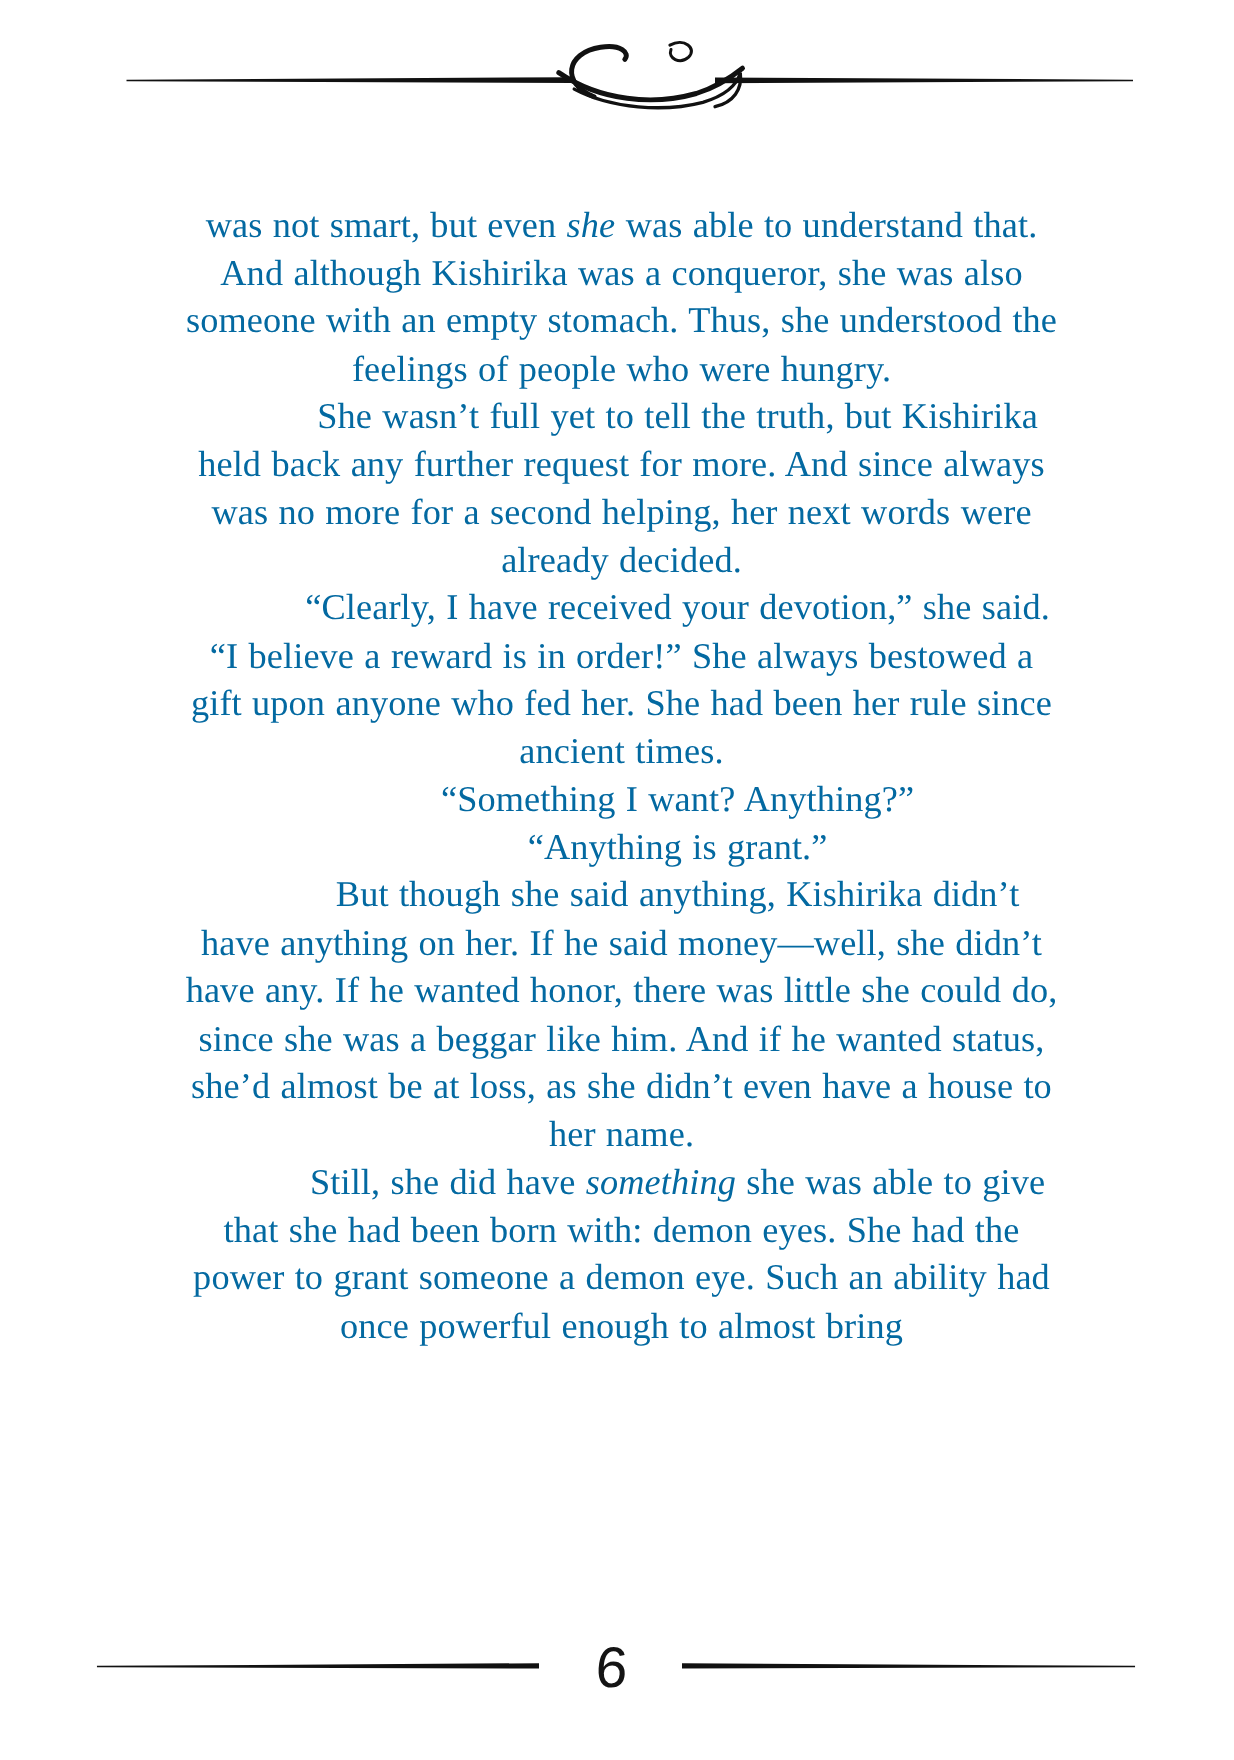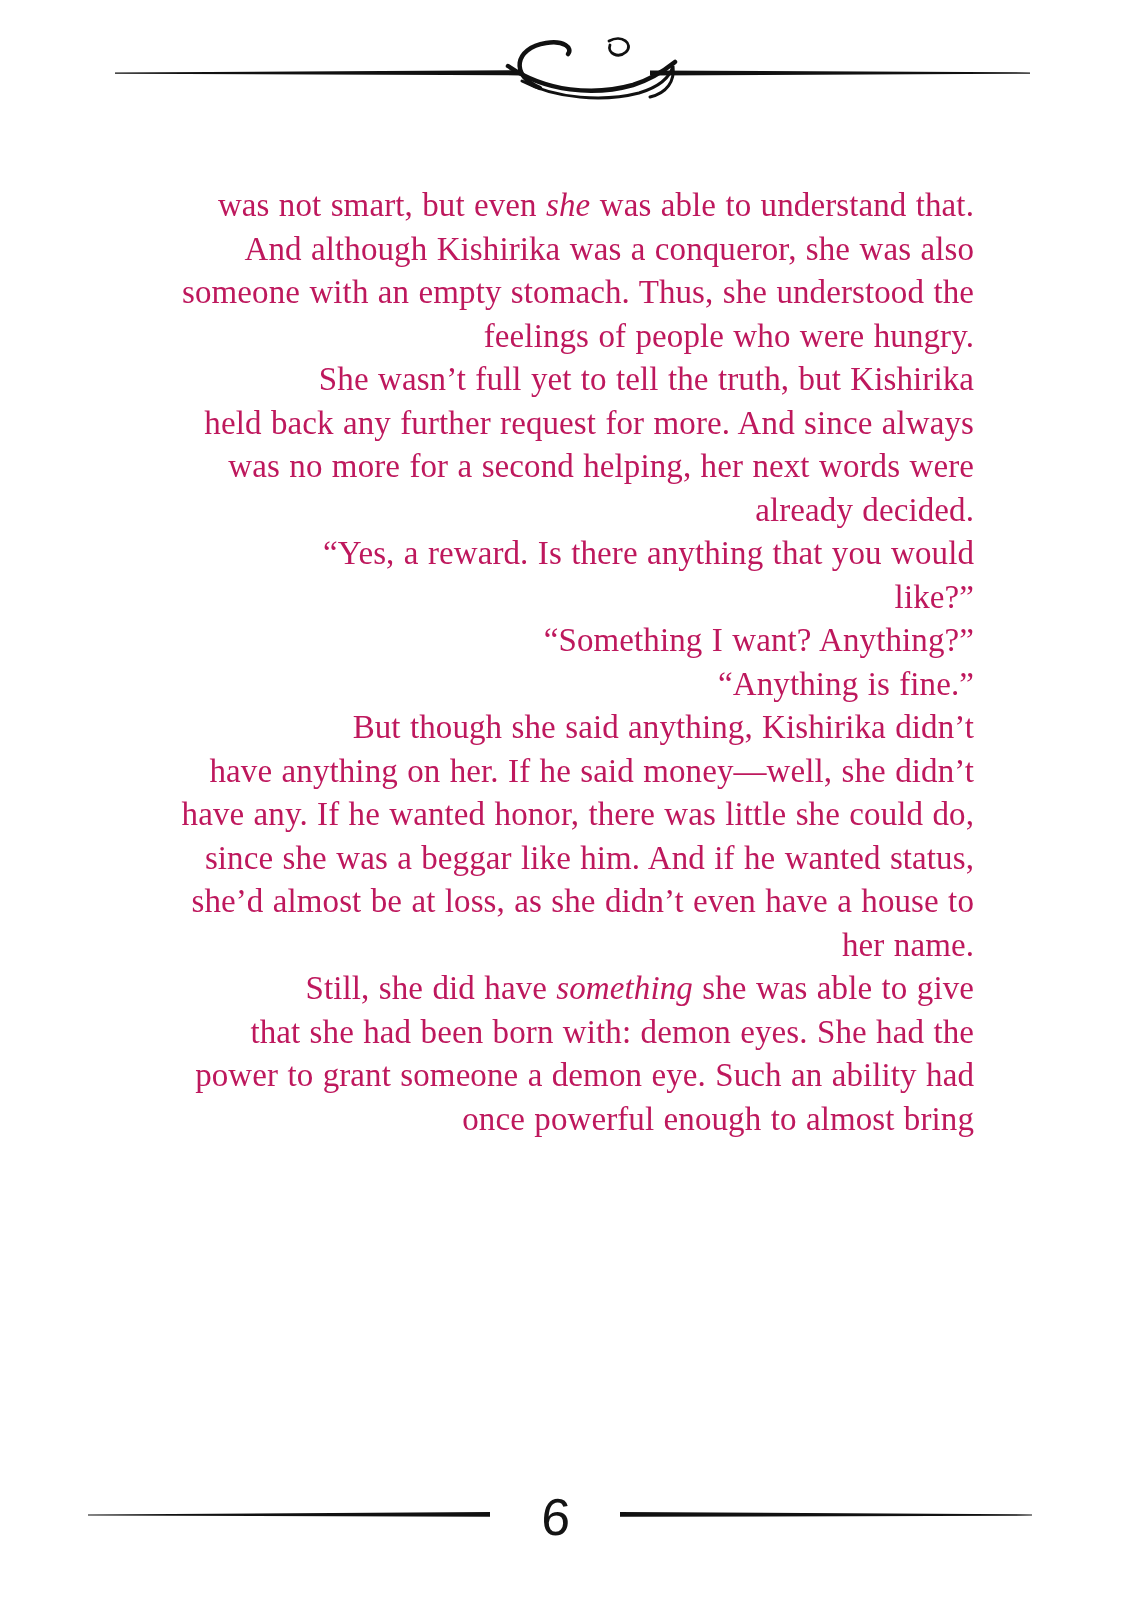--- a/index.html
+++ b/index.html
@@ -22,25 +22,24 @@
     width: 920px;
     height: 80px;
   }
   .text-block {
     position: absolute;
     left: 168px;
     top: 184px;
     width: 794px;
     font-size: 33px;
     line-height: 43.5px;
-    color: #be185d;
-    text-align: right;
+    color: #0369a1;
+    text-align: center;
     letter-spacing: 0.1px;
     word-spacing: 1px;
-    margin-left: 12px;
   }
   .para {
     margin: 0;
     padding: 0;
     text-indent: 0;
   }
   .para.indent {
     text-indent: 102px;
   }
   .para i {
@@ -86,23 +85,23 @@
       <path class="flourish-stroke" stroke-width="4.5" d="M 428,52 C 398,40 402,12 434,7 C 452,4 461,12 456,18"></path>
       <path class="flourish-stroke" stroke-width="2.8" d="M 497,5 C 510,-2 522,8 514,16 C 506,23 495,17 498,9"></path>
       <path class="flourish-stroke" stroke-width="4.5" d="M 396,30 C 434,56 482,60 521,49 C 540,43 553,34 563,26"></path>
       <path class="flourish-stroke" stroke-width="3" d="M 410,45 C 444,63 492,66 527,57 C 547,51 558,41 561,30 C 563,45 555,57 538,61"></path>
     </g>
   </svg>
 
   <div class="text-block">
       <p class="para"><span>was not smart, but even </span><i>she</i><span> was able to understand that. And although Kishirika was a conqueror, she was also someone with an empty stomach. Thus, she understood the feelings of people who were hungry.</span></p>
       <p class="para indent"><span>She wasn’t full yet to tell the truth, but Kishirika held back any further request for more. And since always was no more for a second helping, her next words were already decided.</span></p>
-      <p class="para indent"><span>“Yes, a reward. Is there anything that you would like?”</span></p>
+      <p class="para indent"><span>“Clearly, I have received your devotion,” she said. “I believe a reward is in order!” She always bestowed a gift upon anyone who fed her. She had been her rule since ancient times.</span></p>
       <p class="para indent"><span>“Something I want? Anything?”</span></p>
-      <p class="para indent"><span>“Anything is fine.”</span></p>
+      <p class="para indent"><span>“Anything is grant.”</span></p>
       <p class="para indent"><span>But though she said anything, Kishirika didn’t have anything on her. If he said money—well, she didn’t have any. If he wanted honor, there was little she could do, since she was a beggar like him. And if he wanted status, she’d almost be at loss, as she didn’t even have a house to her name.</span></p>
       <p class="para indent"><span>Still, she did have </span><i>something</i><span> she was able to give that she had been born with: demon eyes. She had the power to grant someone a demon eye. Such an ability had once powerful enough to almost bring</span></p>
     </div>
 
   <svg class="footer-rules" viewBox="0 0 944 12" xmlns="http://www.w3.org/2000/svg" aria-hidden="true">
     <polygon points="0,5.4 402,3.0 402,7.8 0,6.6" fill="#111111"></polygon>
     <polygon points="532,3.0 944,5.4 944,6.6 532,7.8" fill="#111111"></polygon>
   </svg>
 
   <div class="folio">6</div>

